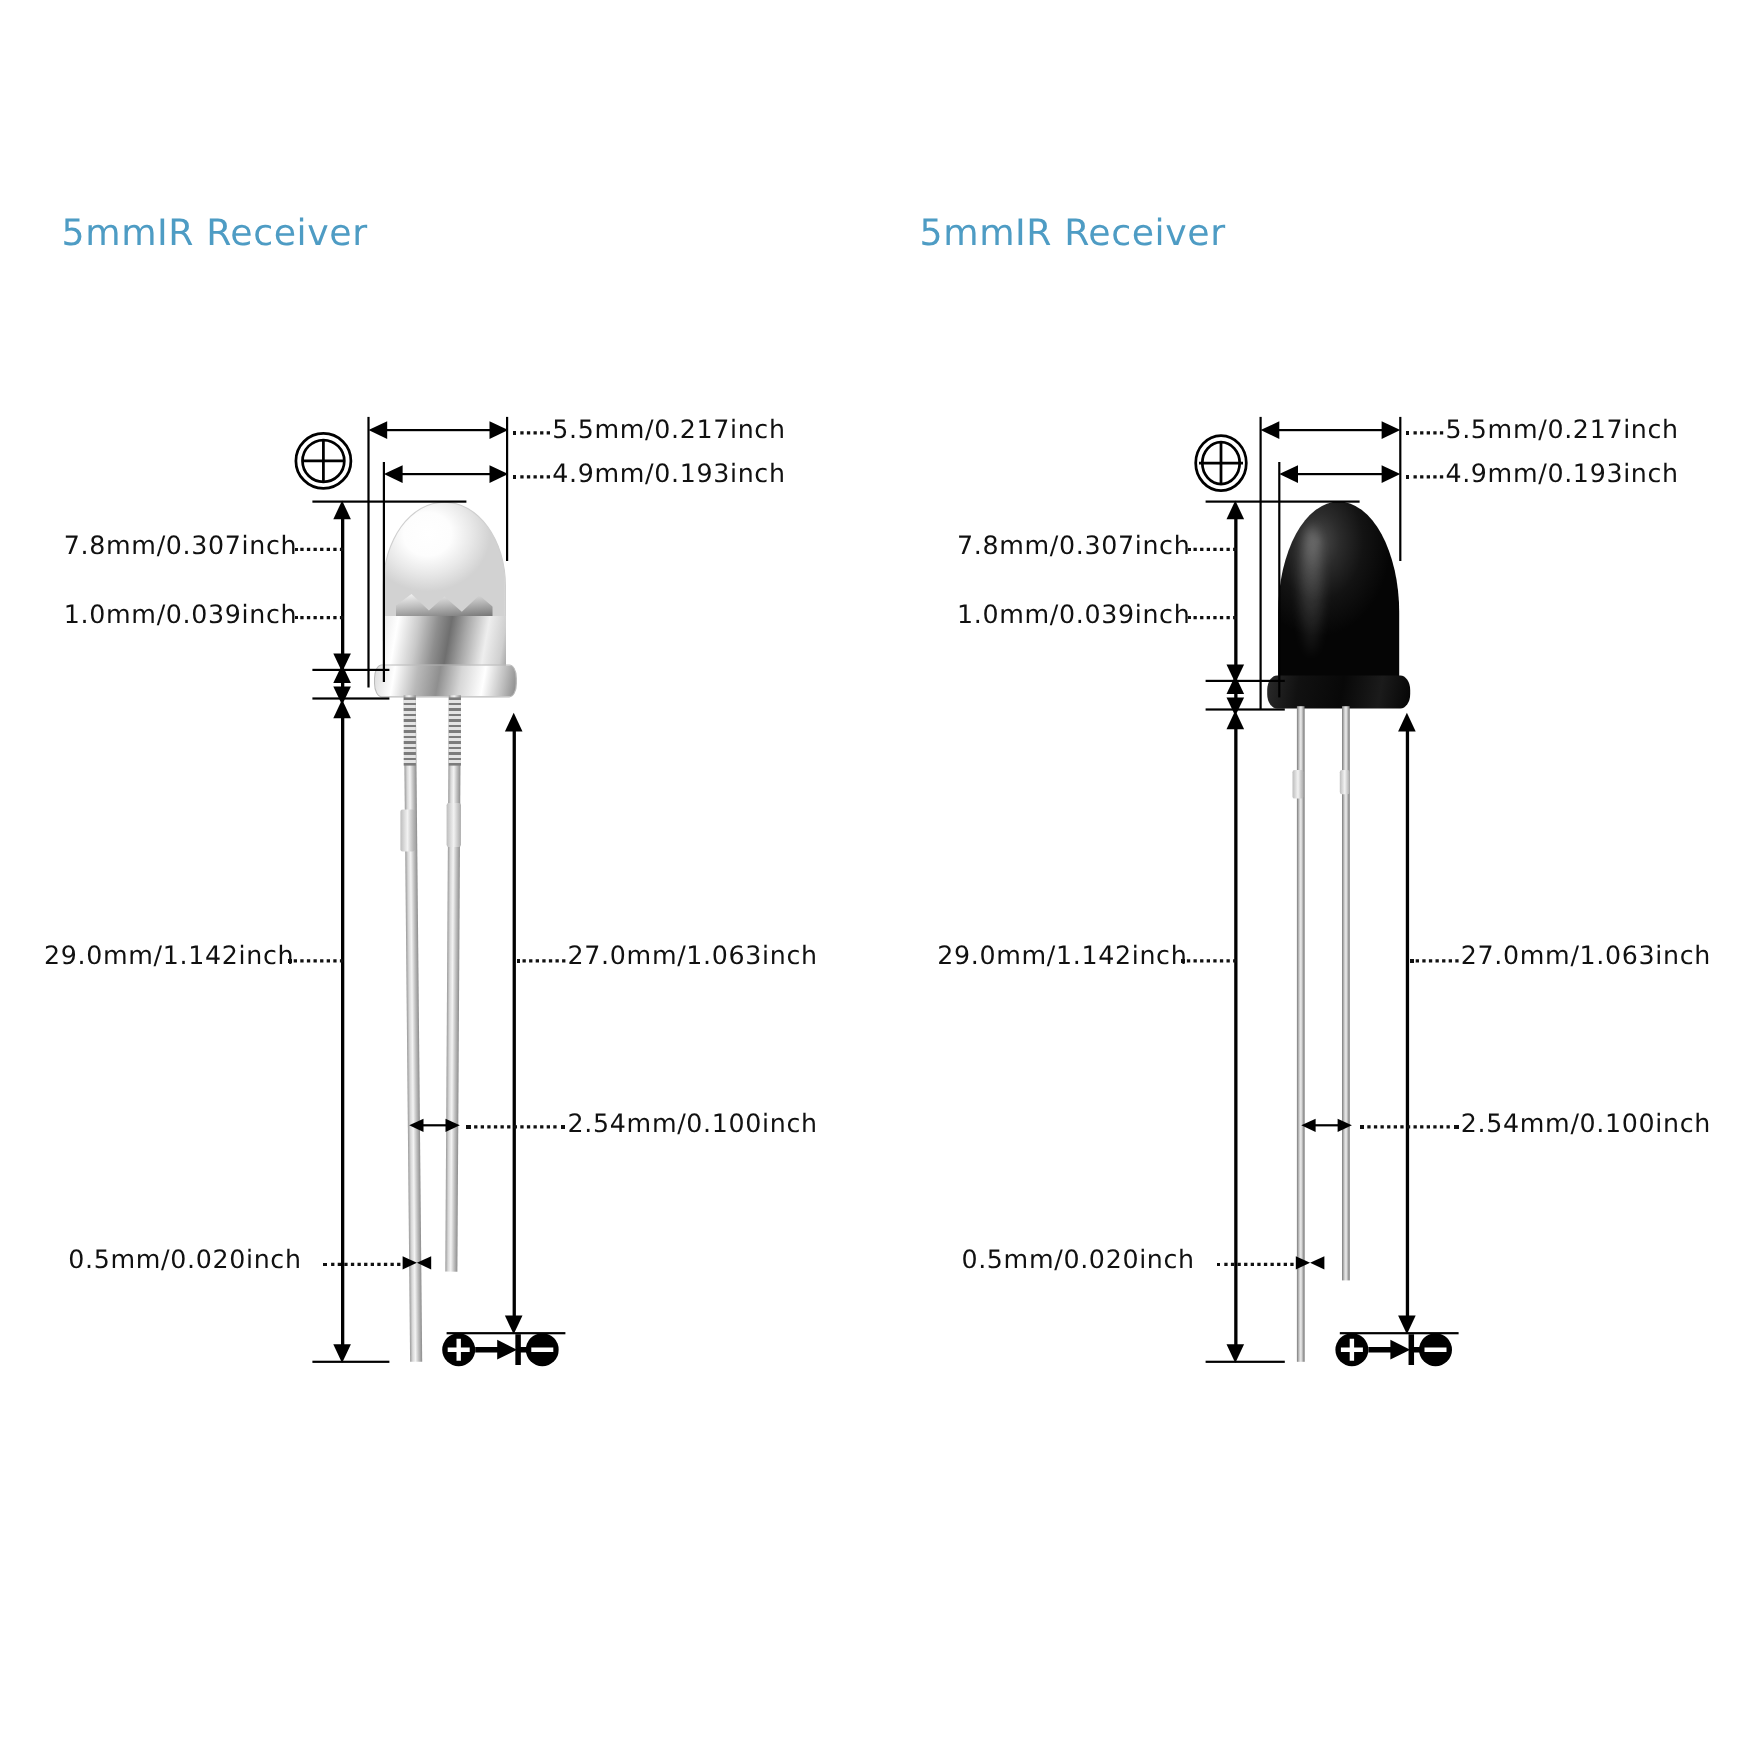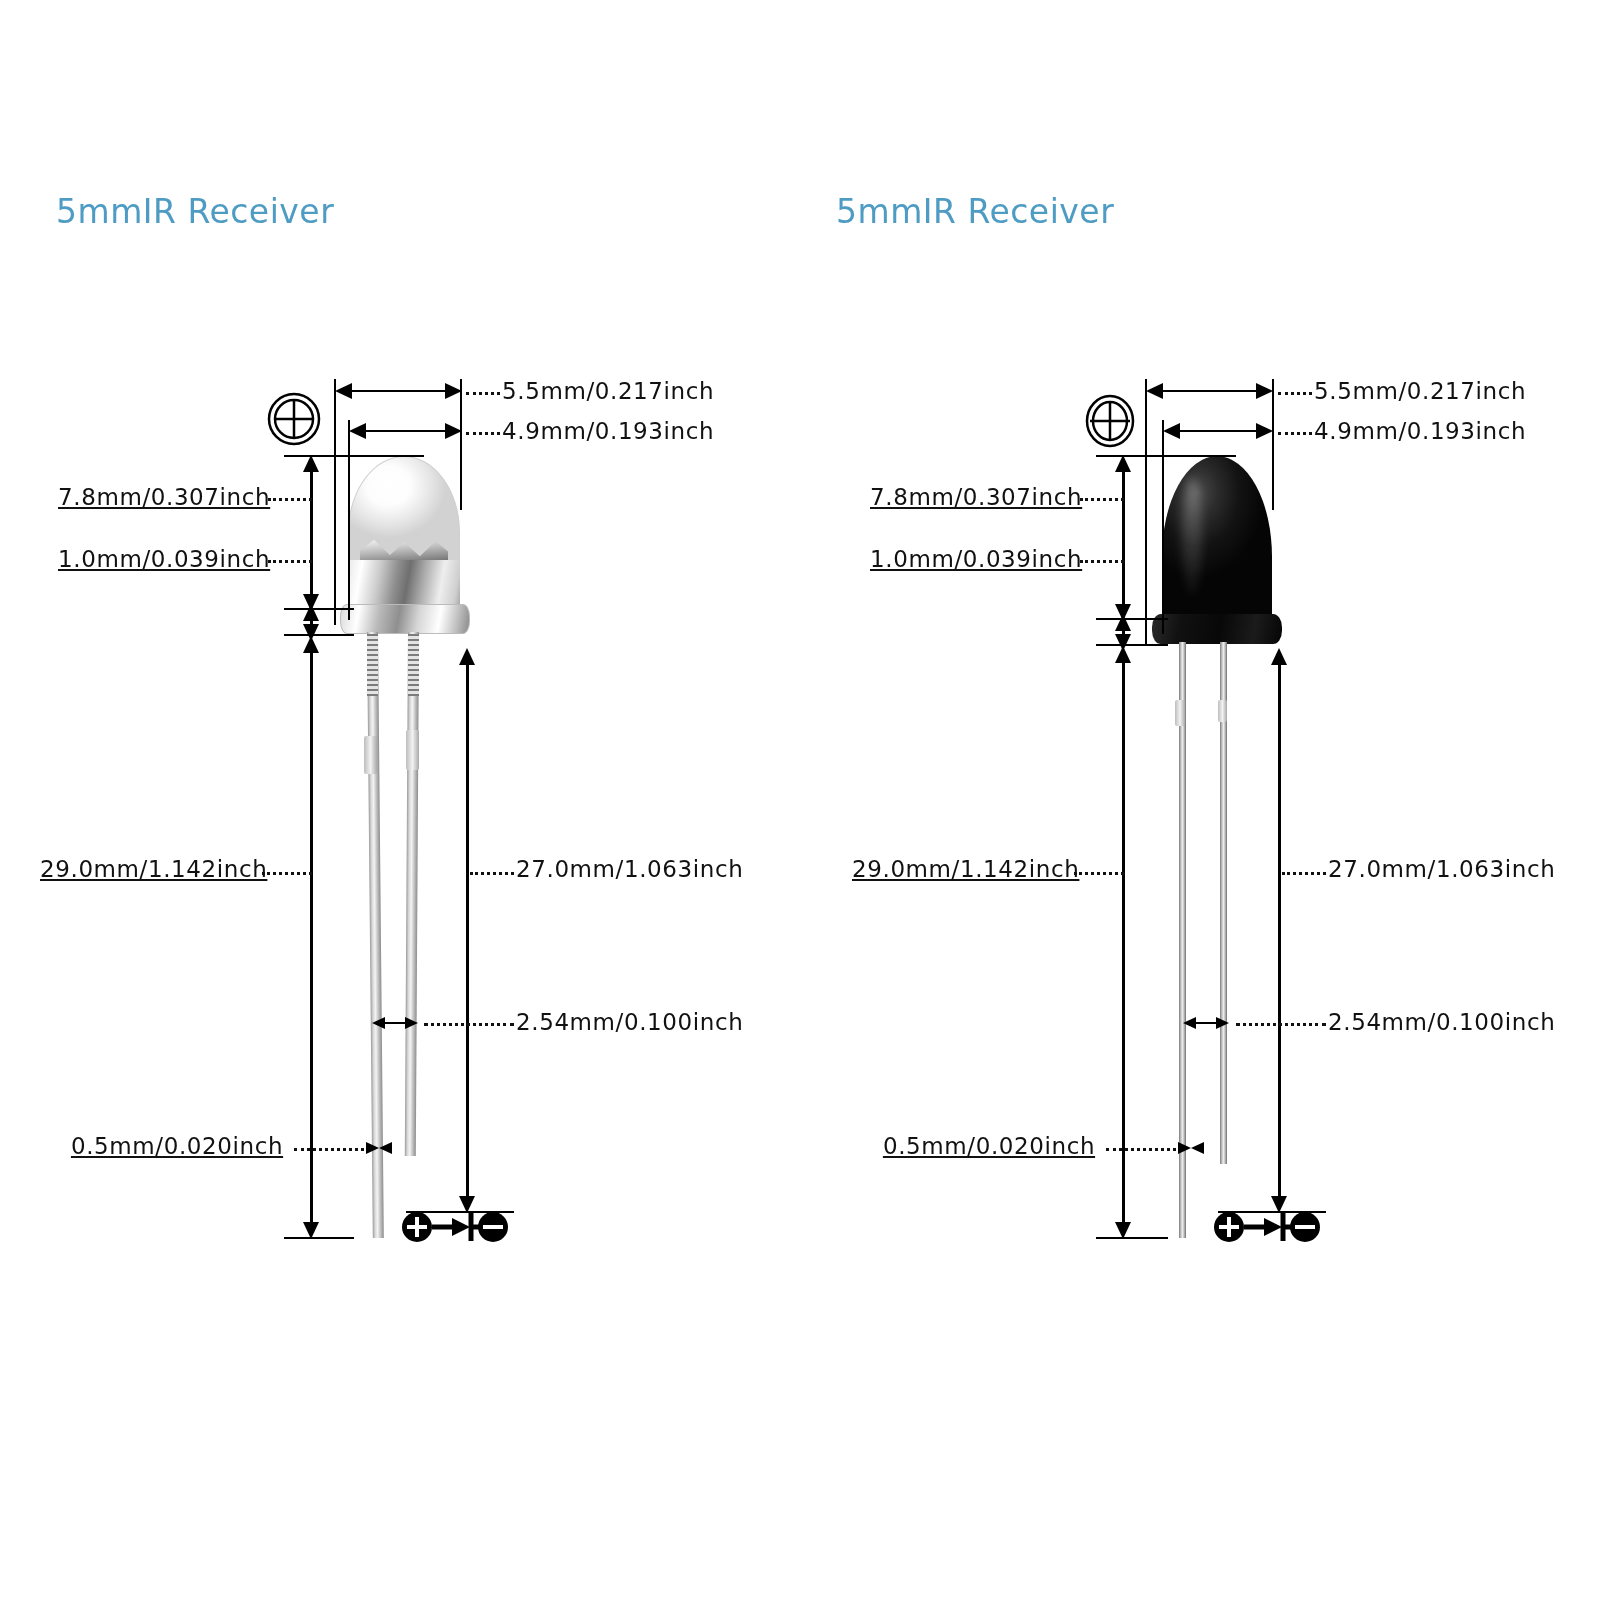--- a/index.html
+++ b/index.html
@@ -43,21 +43,21 @@
 
   
   .dim-label {
     position: absolute;
     font-size: 23px;
     color: #111;
     white-space: nowrap;
     letter-spacing: 0.6px;
     font-family: "DejaVu Sans", "Liberation Sans", sans-serif;
   }
-  .dim-label.right { text-align: center; text-decoration: underline; }
+  .dim-label.right { text-align: left; }
 
   
   .ah { position: absolute; width: 0; height: 0; }
   .ah-left  { border-top: 8px solid transparent; border-bottom: 8px solid transparent; border-right: 17px solid #000; }
   .ah-right { border-top: 8px solid transparent; border-bottom: 8px solid transparent; border-left: 17px solid #000; }
   .ah-up    { border-left: 8px solid transparent; border-right: 8px solid transparent; border-bottom: 17px solid #000; }
   .ah-down  { border-left: 8px solid transparent; border-right: 8px solid transparent; border-top: 17px solid #000; }
   .ah-sm-left  { border-top: 6px solid transparent; border-bottom: 6px solid transparent; border-right: 13px solid #000; }
   .ah-sm-right { border-top: 6px solid transparent; border-bottom: 6px solid transparent; border-left: 13px solid #000; }
 

